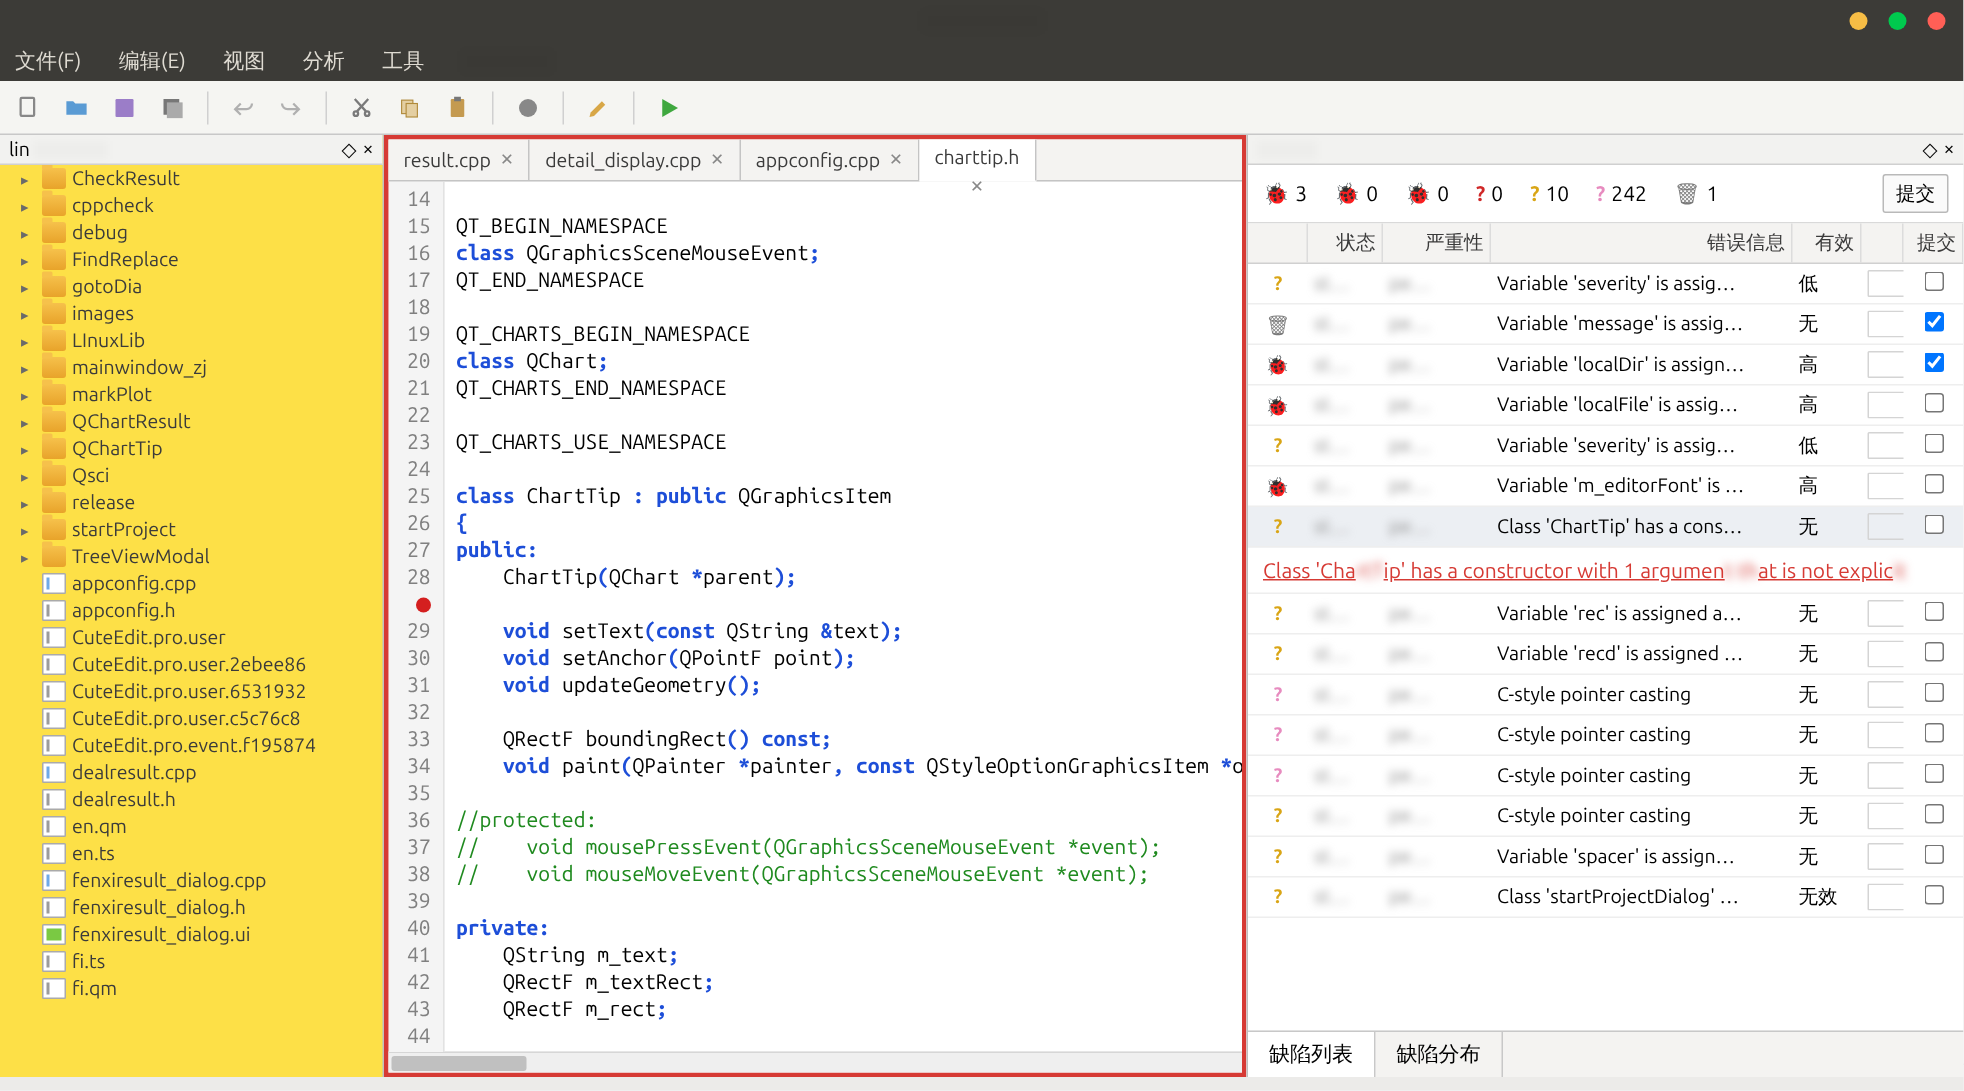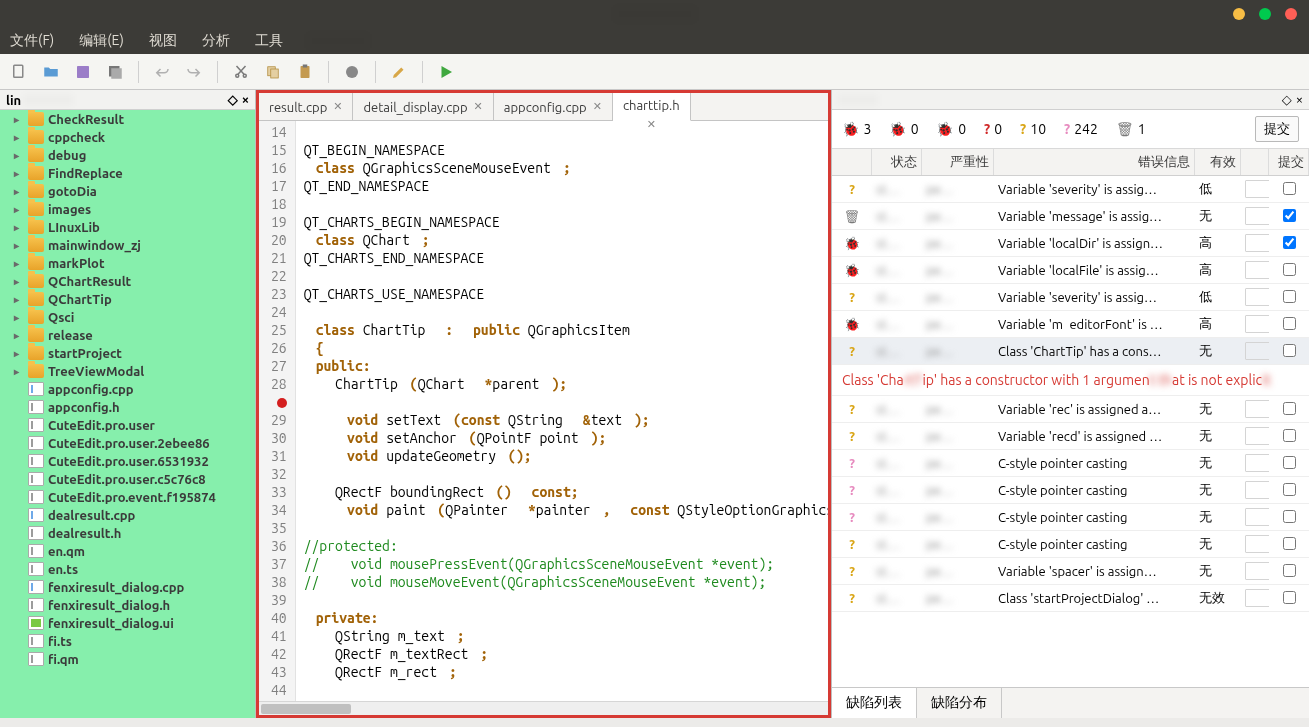--- a/index.html
+++ b/index.html
@@ -9,21 +9,21 @@
 .winbtn.min { background: #f7bd45; }
 .winbtn.max { background: #00ca4e; }
 .winbtn.close { background: #ff5f56; }
 .menubar { background: #3c3b37; color: #dfdbd2; height: 26px; display: flex; align-items: center; padding: 0 10px; gap: 25px; font-size: 14px; }
 .toolbar { background: #f5f5f2; height: 36px; border-bottom: 1px solid #c8c8c8; display: flex; align-items: center; padding: 0 8px; gap: 10px; }
 .tbicon { width: 22px; height: 22px; display: flex; align-items: center; justify-content: center; color: #888; }
 .tbicon svg { width: 18px; height: 18px; }
 .tbsep { width: 1px; height: 22px; background: #d0d0d0; margin: 0 2px; }
 .main { display: grid; grid-template-columns: 256px 575px 1fr; height: calc(727px - 28px - 26px - 36px - 18px); }
 
-.sidebar { background: #86efac; border-right: 1px solid #bfbfbf; display: flex; flex-direction: column; font-weight: bold; }
+.sidebar { background: #fde047; border-right: 1px solid #bfbfbf; display: flex; flex-direction: column; }
 .side-hdr { display: flex; align-items: center; background: #f2f2f0; border-bottom: 1px solid #d0d0d0; padding: 2px 6px; font-size: 13px; }
 .side-hdr .pin { margin-left: auto; display: flex; gap: 4px; }
 .tree { overflow-y: auto; flex: 1; }
 .tree-item { display: flex; align-items: center; padding: 2px 4px 2px 14px; gap: 4px; color: #3b3b3b; white-space: nowrap; }
 .tree-item .twist { width: 10px; font-size: 10px; color: #6a6a6a; }
 .folder-icon, .file-icon { width: 16px; height: 14px; flex-shrink: 0; }
 .folder-icon { background: linear-gradient(#f6c14b,#e8a32a); border-radius: 2px; position: relative; }
 .folder-icon::before { content:""; position:absolute; top:-3px; left:0; width:7px; height:4px; background:#f6c14b; border-radius:1px 1px 0 0; }
 .file-icon { background: #fff; border: 1px solid #aaa; border-radius: 1px; position: relative; }
 .file-icon.cpp::after{content:"";position:absolute;inset:2px;border-left:2px solid #6fa9e8;}
@@ -31,21 +31,21 @@
 .file-icon.green::after{content:"";position:absolute;inset:2px;background:#7ac943;}
 
 .editor { background: #fff; border: 3px solid #d63a34; display: flex; flex-direction: column; }
 .tabs { display: flex; background: #f4f3f1; border-bottom: 1px solid #c4c4c4; flex-shrink:0; height: 28px; }
 .tab { padding: 5px 10px; font-size: 13px; color: #3b3b3b; border-right: 1px solid #c4c4c4; display: flex; align-items: center; gap: 6px; }
 .tab.active { background: #fff; border-bottom: 1px solid #fff; margin-bottom: -1px; flex-direction: column; }
 .tab .x { color: #888; font-size: 11px; }
 .code-wrap { display: flex; flex: 1; overflow: auto; position: relative; }
 .gutter { background: #f4f4f4; color: #808080; text-align: right; padding: 2px 8px 2px 12px; font-family: "Ubuntu Mono","Consolas",monospace; font-size: 14px; line-height: 18px; border-right: 1px solid #e2e2e2; }
 .code { font-family: "Ubuntu Mono","Consolas",monospace; font-size: 14px; line-height: 18px; padding: 2px 8px; white-space: pre; flex:1; }
-.kw { color: #a16207; font-weight: bold; margin-left: 12px; }
+.kw { color: #1d4ed8; font-weight: bold; }
 .comment { color: #1f8a1f; }
 .bp { display: inline-block; width: 10px; height: 10px; background: #d41f1f; border-radius: 50%; vertical-align: middle; margin-left: -2px; }
 .hscroll { height: 14px; background: #efefef; border-top: 1px solid #d6d6d6; display:flex; align-items:center; }
 .hscroll .thumb{ width:90px; height:10px; background:#c0c0c0; border-radius:2px; margin-left:2px;}
 
 .right { background: #fff; display: flex; flex-direction: column; border-left: 1px solid #bfbfbf; }
 .right-hdr { display:flex; align-items:center; background:#f2f2f0; padding:2px 6px; border-bottom:1px solid #d0d0d0; }
 .counts { display: flex; align-items: center; gap: 18px; padding: 6px 10px; border-bottom: 1px solid #d9d9d9; font-size: 14px; }
 .counts .c { display: flex; align-items: center; gap: 4px; }
 .bug { color: #c72929; }
@@ -60,21 +60,21 @@
 .thead div { padding: 4px 4px; border-right: 1px solid #dcdcdc; text-align: right; }
 .tbody { flex:1; overflow-y: auto; }
 .row { display: grid; grid-template-columns: 40px 50px 72px 1fr 46px 28px 40px; border-bottom: 1px solid #eee; font-size: 13px; align-items: center; padding: 4px 0; }
 .row.sel { background: #eceff3; }
 .row > div { padding: 0 4px; overflow: hidden; text-overflow: ellipsis; white-space: nowrap; }
 .row .ic { text-align: center; }
 .row .blur { filter: blur(3px); color:#888; }
 .row .valbox { width: 32px; height: 18px; border: 1px solid #d4d4d4; margin: 0 auto; border-radius:1px; }
 .row .chk { text-align:center; }
 .row .chk input { width:13px; height:13px; }
-.detail { color: #d63a34; font-size: 14px; padding: 6px 10px; line-height: 18px; border-bottom: 1px solid #eee; }
+.detail { color: #d63a34; font-size: 14px; padding: 6px 10px; line-height: 18px; border-bottom: 1px solid #eee; text-decoration: underline; }
 .detail .blurw { display:inline-block; filter: blur(3px); }
 .rtabs { display: flex; border-top: 1px solid #c8c8c8; background: #f4f3f1; }
 .rtab { padding: 6px 14px; border-right: 1px solid #c8c8c8; font-size: 14px; }
 .rtab.active { background: #fff; }
 .statusbar { height: 18px; background: #ecebe9; border-top: 1px solid #c9c9c9; }
 .blurbox { display:inline-block; filter: blur(3px); color: #bbb; background: rgba(0,0,0,0.02); }
 </style>
 </head>
 <body>
 

